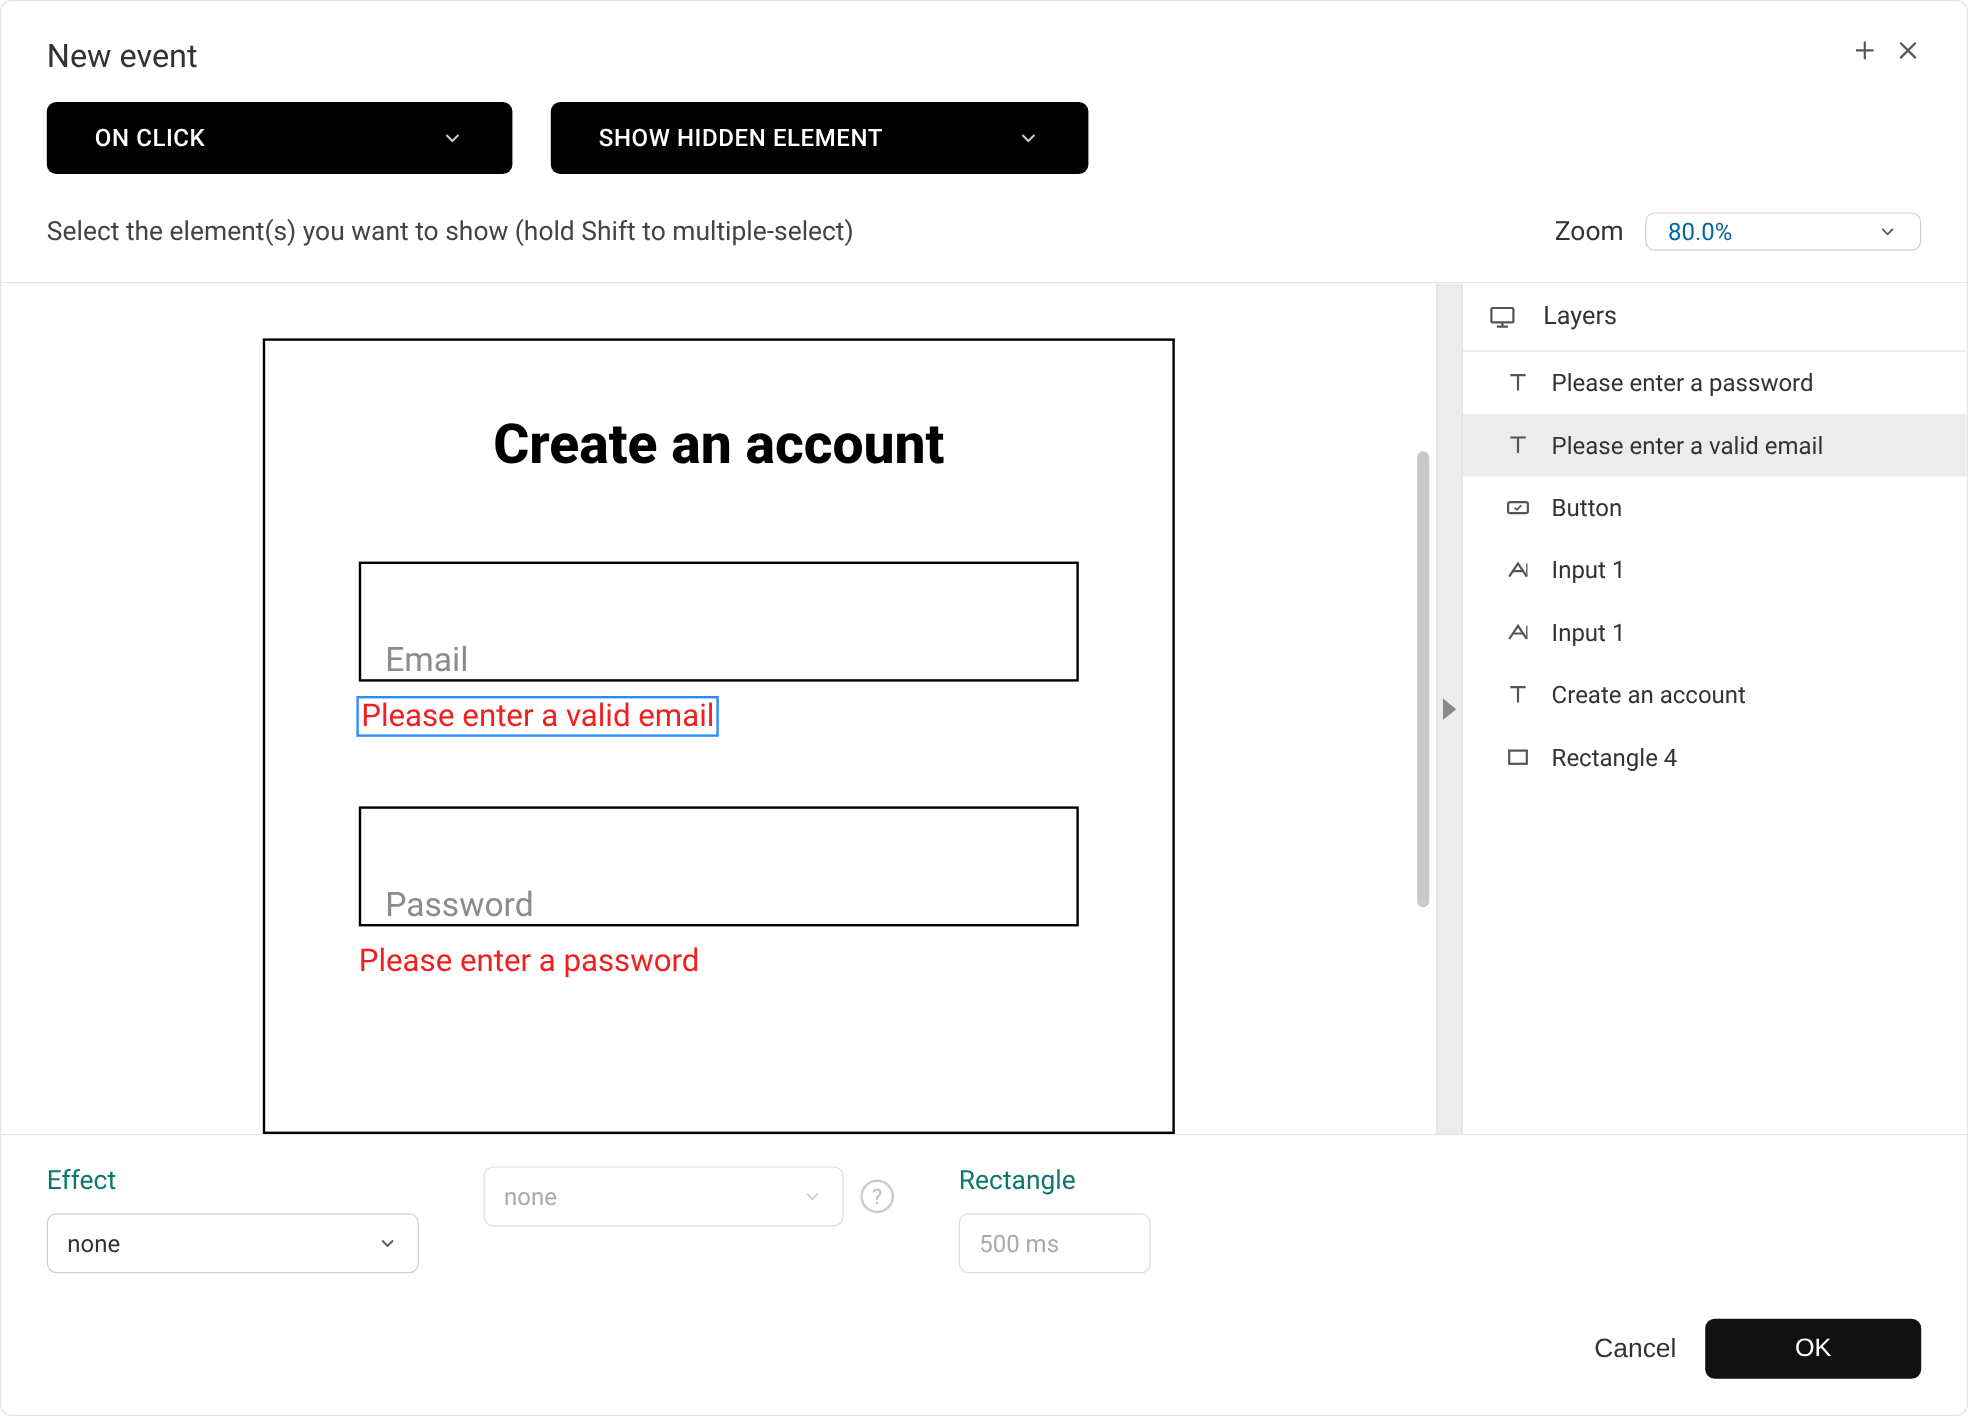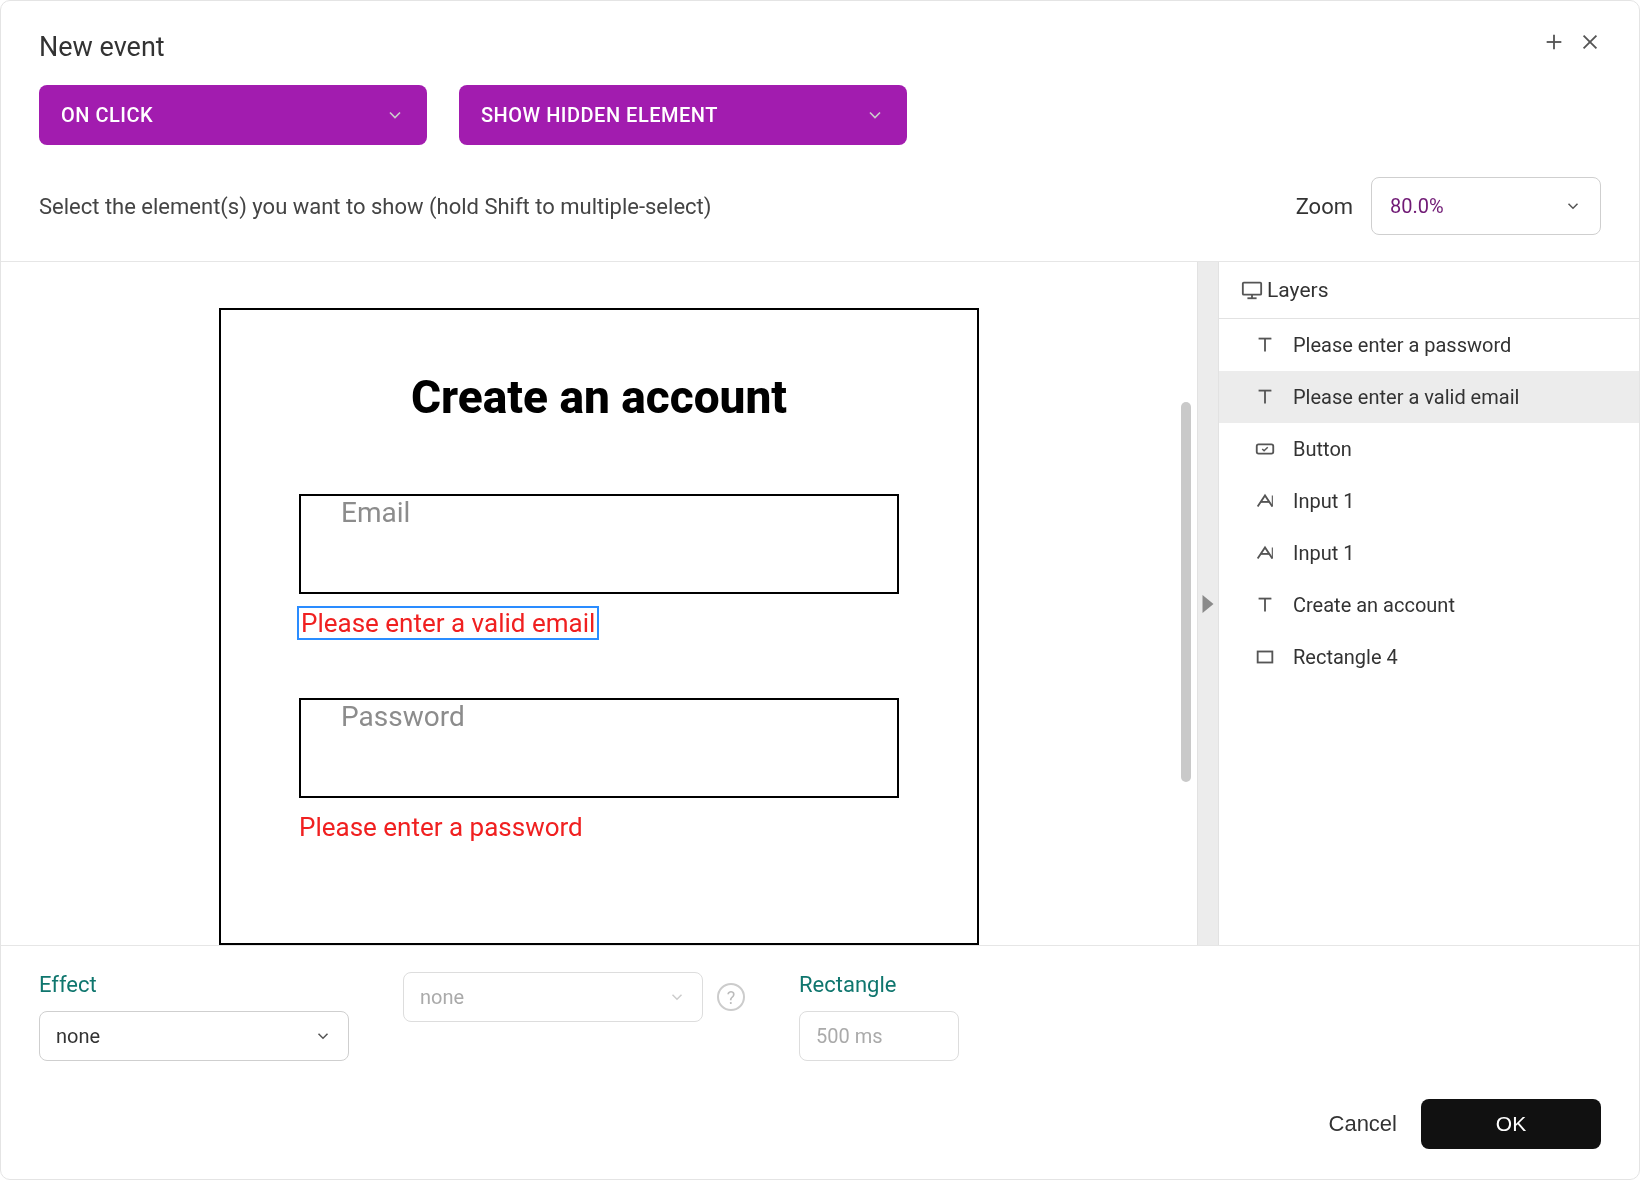--- a/index.html
+++ b/index.html
@@ -35,24 +35,24 @@
   .hdr-actions { display:flex; gap:14px; align-items:center; }
   .hdr-actions .icon { width:22px; height:22px; color:#555; cursor:pointer; }
 
   
   .dropdown-row {
     padding: 4px 38px 20px 38px;
     display:flex;
     gap: 32px;
   }
   .dark-select {
-    background:#a21caf;
+    background:#000000;
     color:#fff;
     border-radius:8px;
-    padding: 0 22px;
+    padding: 0 40px;
     height:60px;
     display:flex;
     align-items:center;
     justify-content:space-between;
     font-size:20px;
     letter-spacing:0.5px;
     font-weight:500;
     cursor:pointer;
   }
   .dark-select.trigger { width: 388px; }
@@ -65,28 +65,28 @@
     align-items:center;
     justify-content:space-between;
     padding: 12px 38px 26px 38px;
   }
   .instr-text { font-size:22px; color:#444; }
   .zoom-wrap { display:flex; align-items:center; gap:18px; }
   .zoom-label { font-size:22px; color:#333; }
   .zoom-select {
     border:1px solid #cfcfcf;
     border-radius:8px;
-    height:58px;
+    height:32px;
     width:230px;
     display:flex;
     align-items:center;
     justify-content:space-between;
     padding:0 18px;
     font-size:20px;
-    color:#701a75;
+    color:#0369a1;
     cursor:pointer;
   }
   .zoom-select svg{ width:18px;height:18px;color:#555;}
 
   
   .main {
     flex:1;
     display:flex;
     border-top:1px solid #e6e6e6;
     border-bottom:1px solid #e6e6e6;
@@ -128,22 +128,22 @@
     text-align:center;
     color:#000;
     margin-bottom:70px;
   }
   .field {
     border:2px solid #000;
     width:600px;
     margin:0 auto;
     height:100px;
     display:flex;
-    align-items:flex-start;
-    padding:0 40px;
+    align-items:flex-end;
+    padding:0 20px;
   }
   .field-placeholder { color:#8c8c8c; font-size:28px; }
   .err-msg {
     width:600px;
     margin: 14px auto 0 auto;
     color:#f02020;
     font-size:26px;
   }
   .err-selected {
     outline:2px solid #2a8cff;
@@ -174,21 +174,21 @@
   
   .layers-pane {
     width:420px;
     background:#fff;
     display:flex;
     flex-direction:column;
   }
   .layers-header {
     display:flex;
     align-items:center;
-    gap:2px;
+    gap:21px;
     padding:16px 20px;
     border-bottom:1px solid #e2e2e2;
     font-size:21px;
     color:#333;
   }
   .layers-header svg{width:26px;height:22px;color:#555;}
   .layer-list { flex:1; }
   .layer-item {
     display:flex;
     align-items:center;

